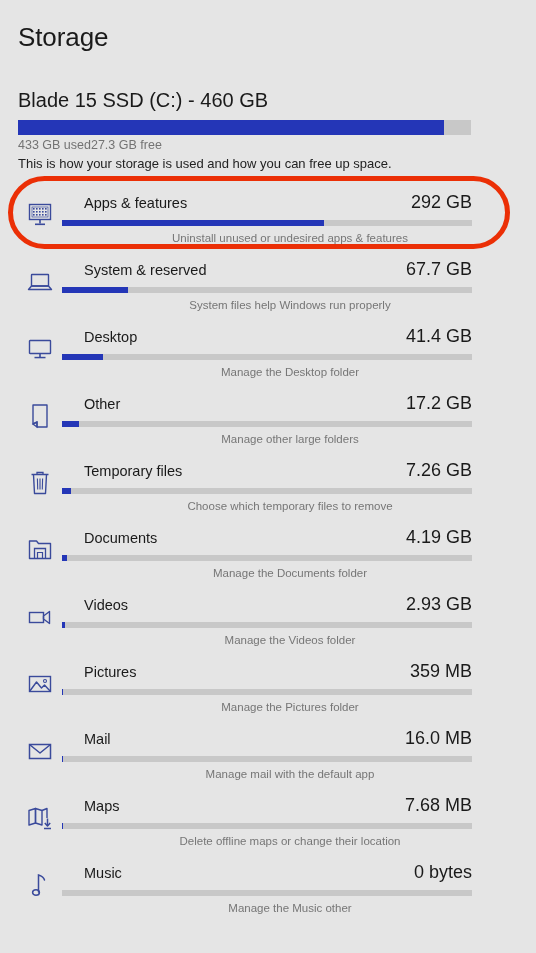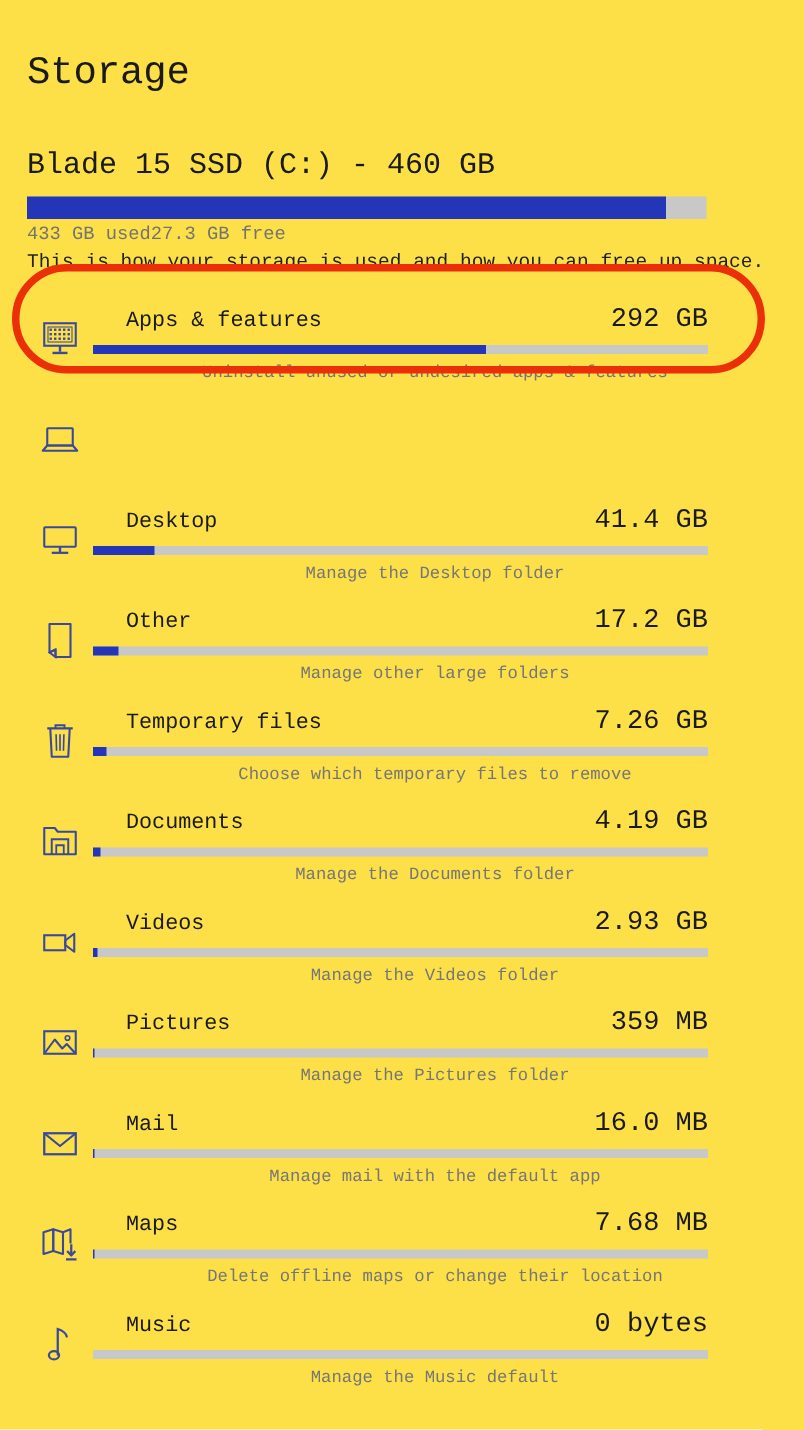--- a/index.html
+++ b/index.html
@@ -9,23 +9,22 @@
     height: 953px;
     background: #ffffff;
     font-family: "Liberation Sans", sans-serif;
     overflow: hidden;
   }
 
   .page {
     position: relative;
     width: 536px;
     height: 953px;
-    background: #fde047;
-    padding: 11px 18px;
-    font-family: Liberation Mono, monospace;
+    background: #e5e5e5;
+    padding: 0 18px;
   }
 
   
   .page-title {
     font-size: 26px;
     font-weight: 400;
     color: #1a1a1a;
     letter-spacing: -0.1px;
     padding-top: 24px;
     line-height: 1.05;
@@ -206,20 +205,30 @@
           <div class="cat-desc">Uninstall unused or undesired apps &amp; features</div>
         </div>
       </div>
       <div class="cat-row">
         <div class="cat-icon">
           <svg width="26" height="22" viewBox="0 0 26 22">
             <rect x="4.5" y="3.5" width="17" height="11.5" rx="0.5" fill="none" stroke="currentColor" stroke-width="1.4"></rect>
             <path d="M1.5 18.5 L4.5 15 L21.5 15 L24.5 18.5 Z" fill="none" stroke="currentColor" stroke-width="1.4" stroke-linejoin="round"></path>
           </svg>
         </div>
+        <div class="cat-body">
+          <div class="cat-head">
+            <span class="cat-name">System &amp; reserved</span>
+            <span class="cat-size">67.7 GB</span>
+          </div>
+          <div class="cat-bar">
+            <div class="cat-bar-fill" style="width: 16%;"></div>
+          </div>
+          <div class="cat-desc">System files help Windows run properly</div>
+        </div>
       </div>
       <div class="cat-row">
         <div class="cat-icon">
           <svg width="26" height="22" viewBox="0 0 26 22">
             <rect x="2.5" y="2.5" width="21" height="13" rx="0.6" fill="none" stroke="currentColor" stroke-width="1.4"></rect>
             <rect x="12.2" y="15.5" width="1.6" height="3.5" fill="currentColor"></rect>
             <rect x="7.5" y="18.8" width="11" height="1.5" fill="currentColor"></rect>
           </svg>
         </div>
         <div class="cat-body">
@@ -375,19 +384,19 @@
           </svg>
         </div>
         <div class="cat-body">
           <div class="cat-head">
             <span class="cat-name">Music</span>
             <span class="cat-size">0 bytes</span>
           </div>
           <div class="cat-bar">
             <div class="cat-bar-fill" style="width: 0%;"></div>
           </div>
-          <div class="cat-desc">Manage the Music default</div>
+          <div class="cat-desc">Manage the Music other</div>
         </div>
       </div>
     </div>
 
   <div class="annotation-oval" id="annotation-oval" style="left: 8px; top: 175.891px; width: 502px; height: 73px; border-color: rgb(235, 47, 6);"></div>
 </div>
 
 </body></html>

